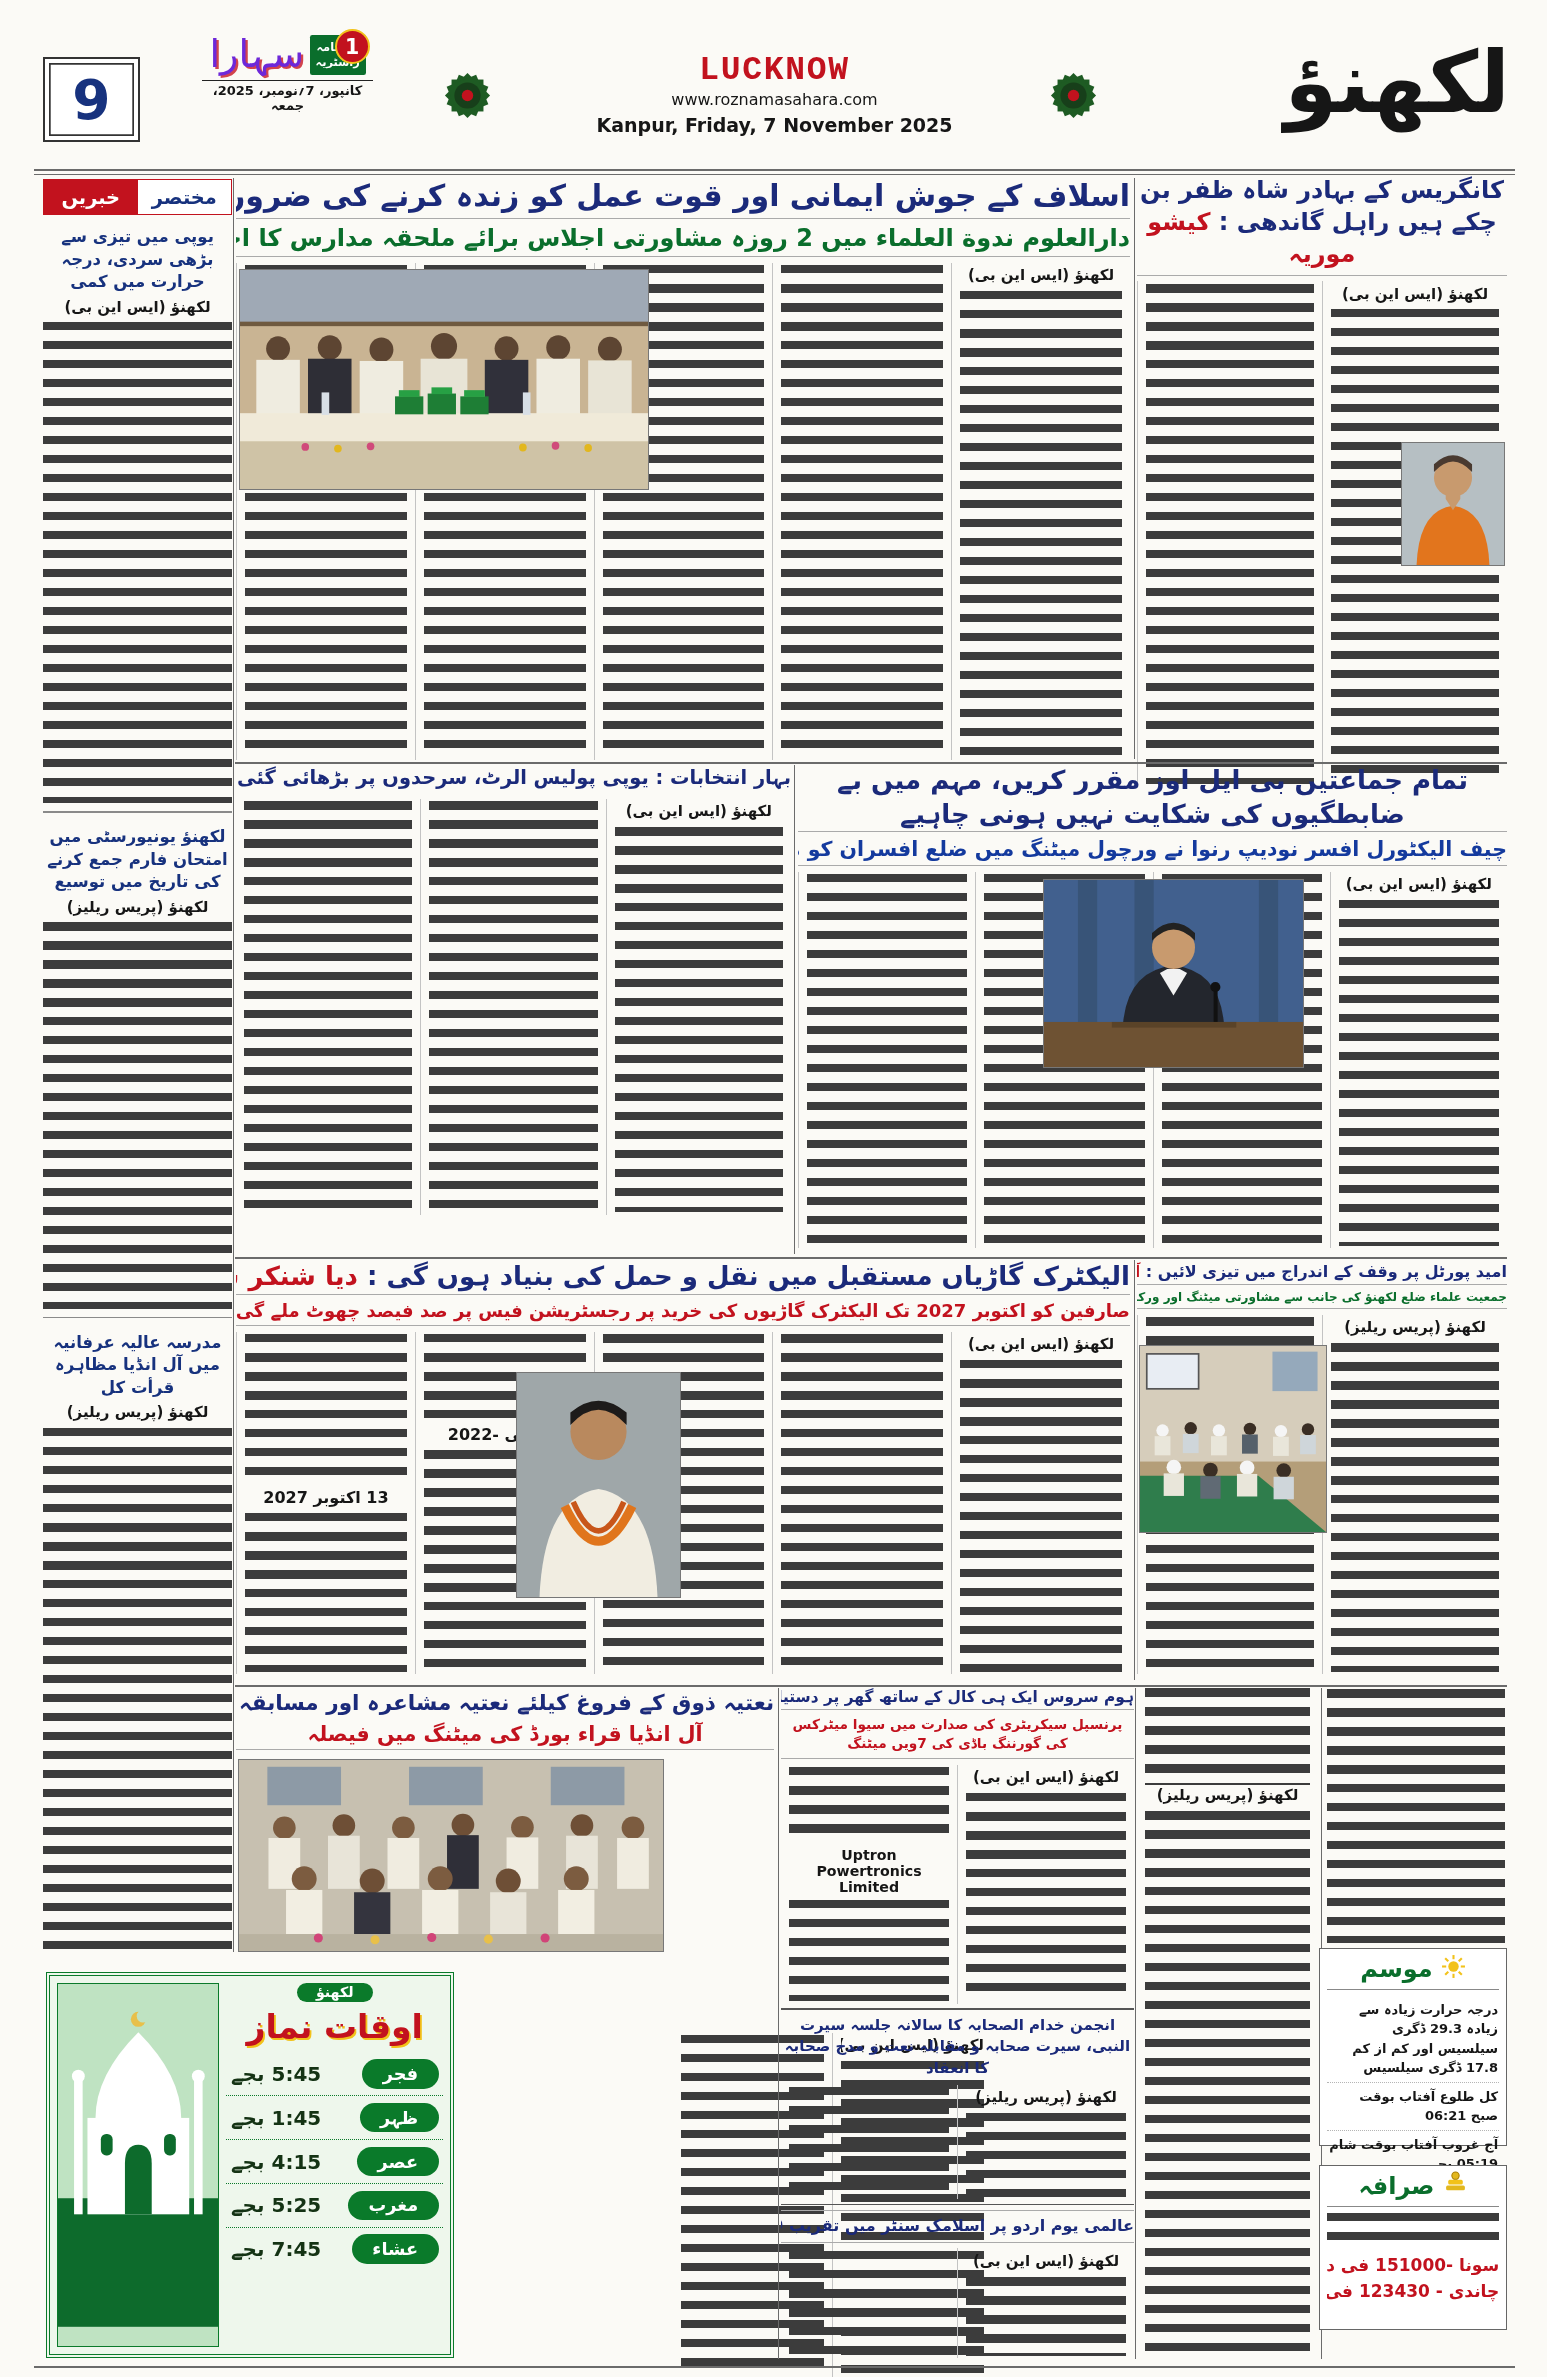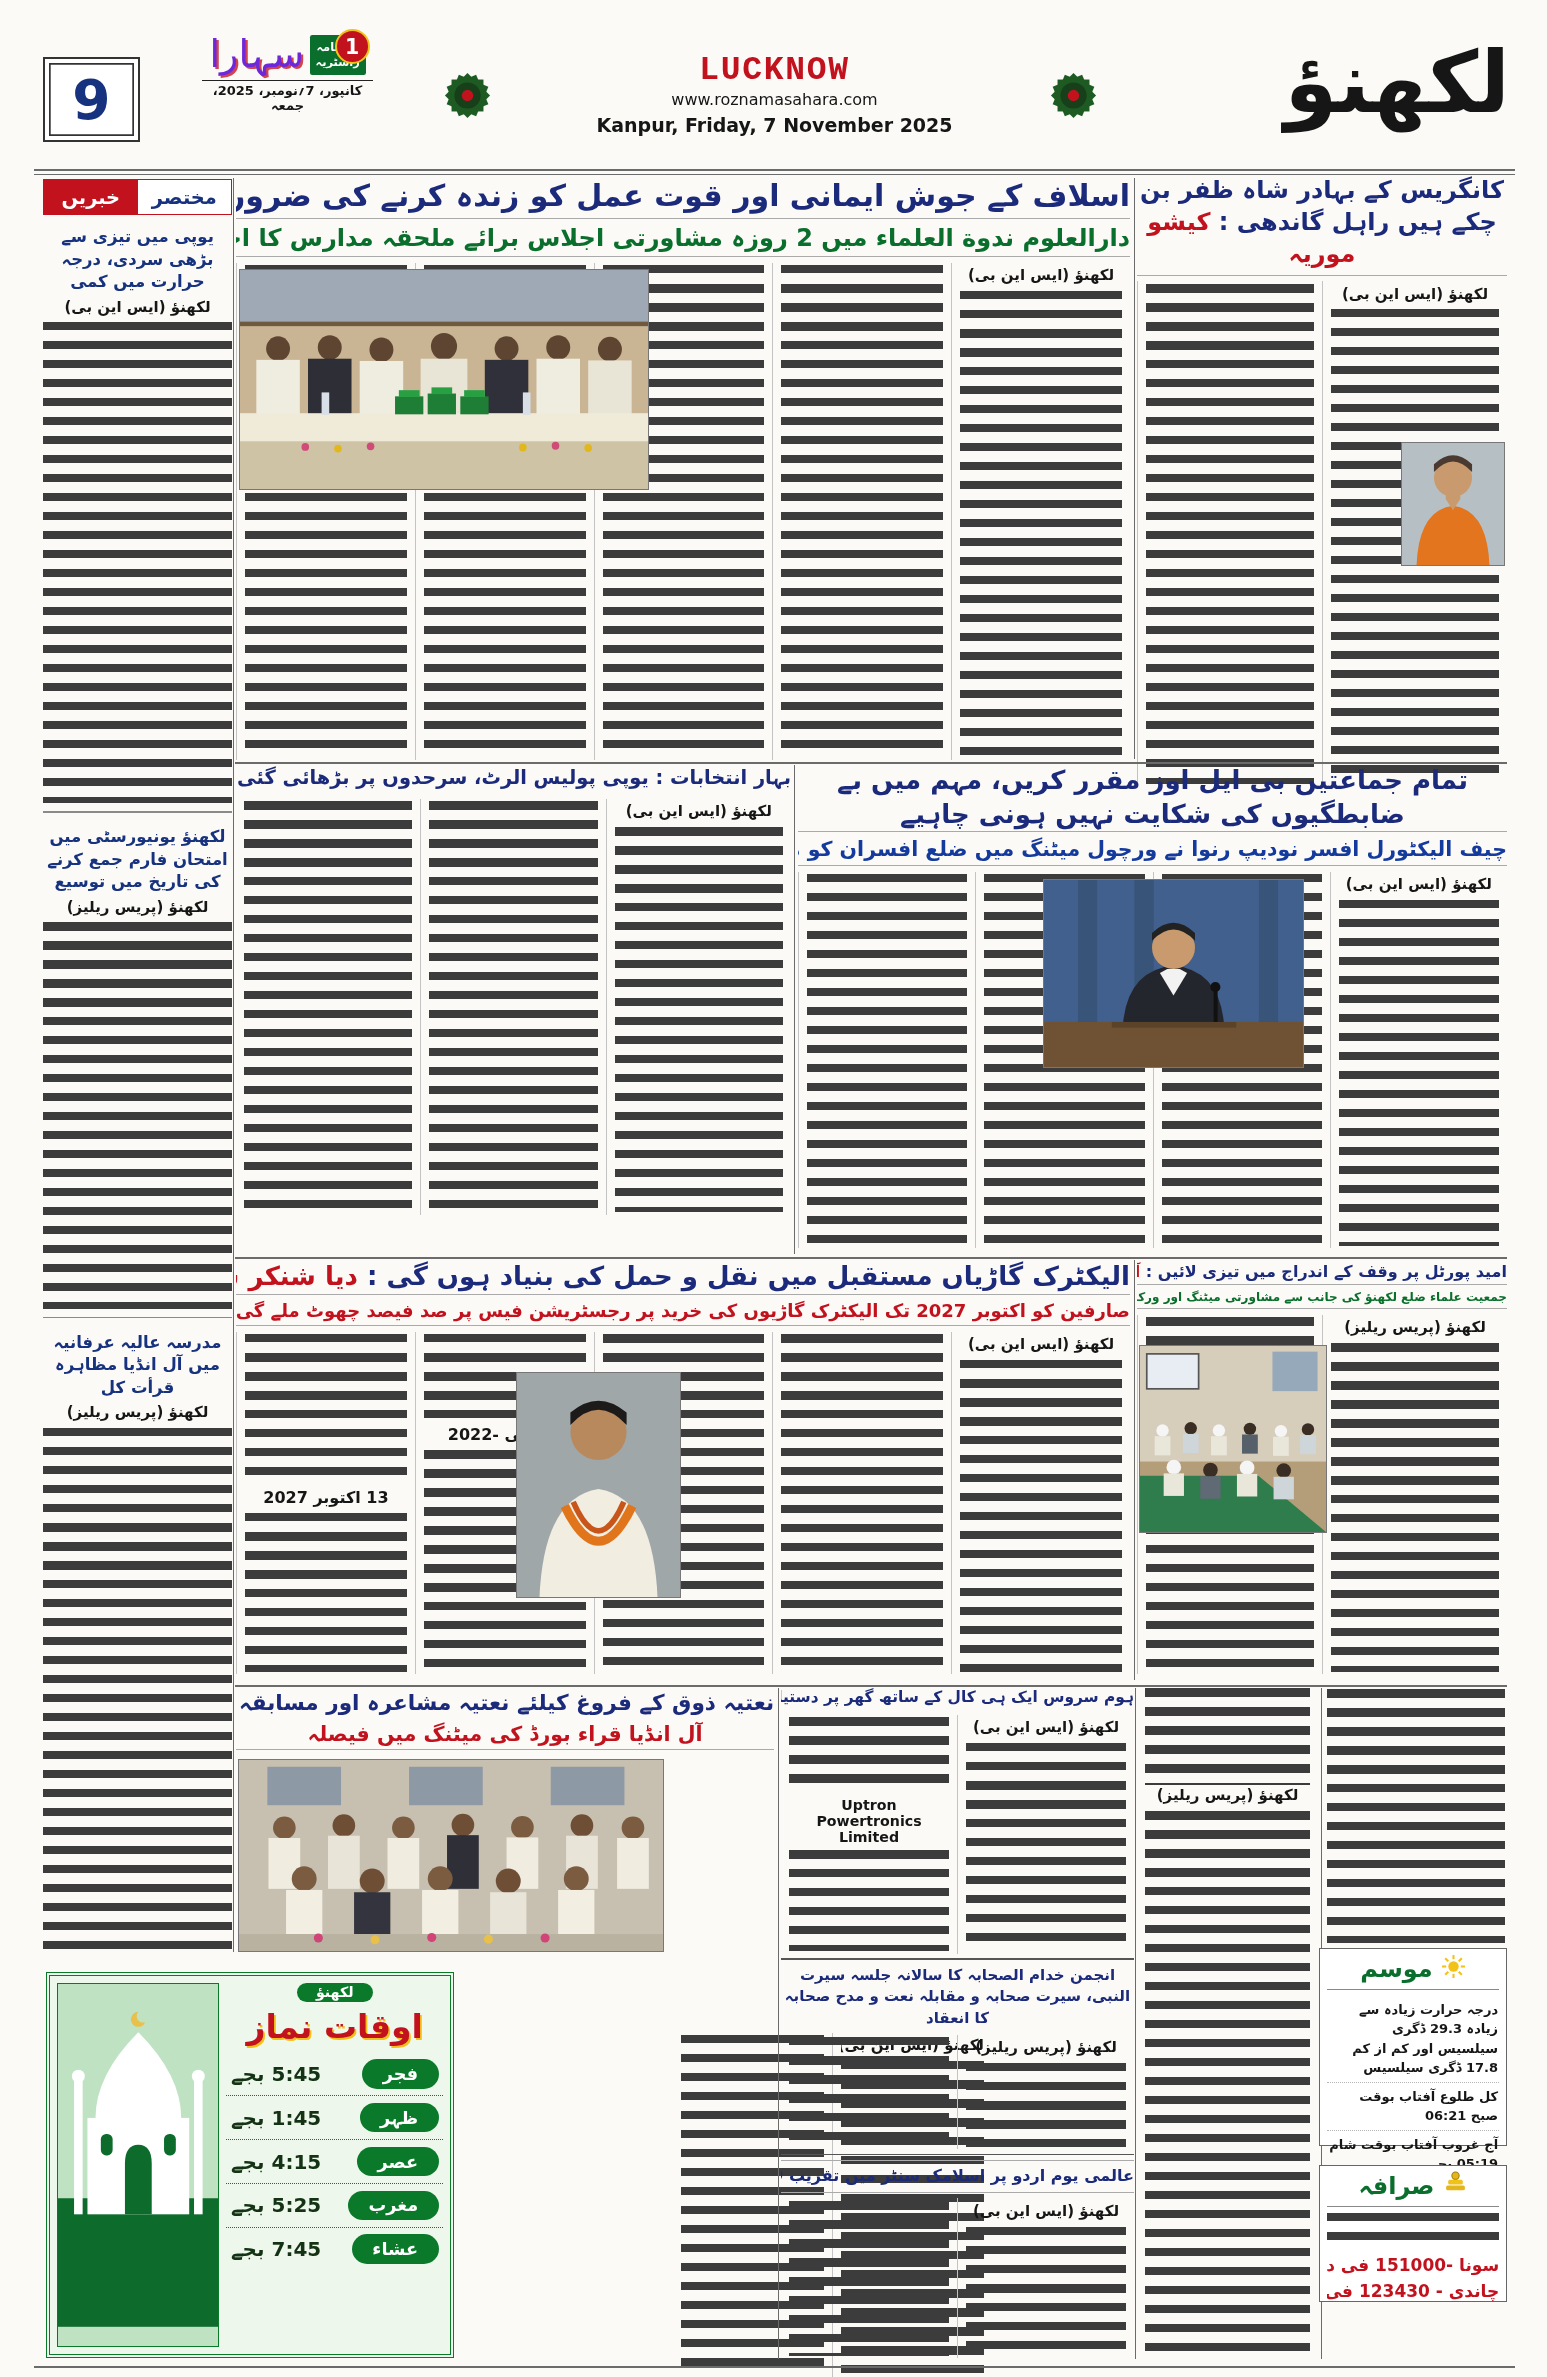--- a/index.html
+++ b/index.html
@@ -443,20 +443,21 @@
     </div>
     <div class="col">
         <div class="lines"></div>
       </div>
   </div>
 </section>
 
 <section class="art" style="left:781px;top:1686px;width:353px;height:672px;display:flex;flex-direction:column">
   <div>
     <div class="headline nowrap" style="font-size:15.4px;line-height:23px">ہوم سروس ایک ہی کال کے ساتھ گھر پر دستیاب ہوں گی</div>
+    <div class="subhead" style="font-size:13.7px;line-height:19.4px;color:var(--red);white-space:normal">پرنسپل سیکریٹری کی صدارت میں سیوا میٹرکس کی گورننگ باڈی کی 7ویں میٹنگ</div>
     <div class="body-cols" style="height:239px">
       <div class="col">
         <div class="byline">لکھنؤ (ایس این بی)</div>
         <div class="lines"></div>
       </div>
       <div class="col">
         <div class="lines lfix" style="height:74px"></div>
         <div class="frag-en">Uptron Powertronics Limited</div>
         <div class="lines"></div>
       </div>
@@ -518,21 +519,21 @@
           </g>
         </svg></span>
     <span>موسم</span>
   </div>
   <div class="wline">درجہ حرارت زیادہ سے زیادہ 29.3 ڈگری سیلسیس اور کم از کم 17.8 ڈگری سیلسیس</div>
   <div class="wline">کل طلوع آفتاب بوقت صبح 06:21</div>
   <div class="wline">آج غروب آفتاب بوقت شام 05:19 بجے</div>
   <div class="wline">مطلع عام طور پر صاف رہے گا</div>
 </div>
 
-<div class="infobox" style="left:1319px;top:2165px;width:188px;height:137px">
+<div class="infobox" style="left:1319px;top:2165px;width:188px;height:165px">
   <div class="ib-title">
     <span><svg viewBox="0 0 48 48" width="25" height="25">
           <rect x="6" y="28" width="36" height="9" rx="3" fill="#e2b71e"></rect>
           <rect x="10" y="17" width="28" height="9" rx="3" fill="#f2c21a"></rect>
           <circle cx="24" cy="9" r="7" fill="#e2b71e" stroke="#a87d00" stroke-width="2"></circle>
         </svg></span>
     <span>صرافہ</span>
   </div>
   <div class="lines lfix" style="height:36px"></div>
   <div class="metal">سونا -151000 فی دس گرام</div>

